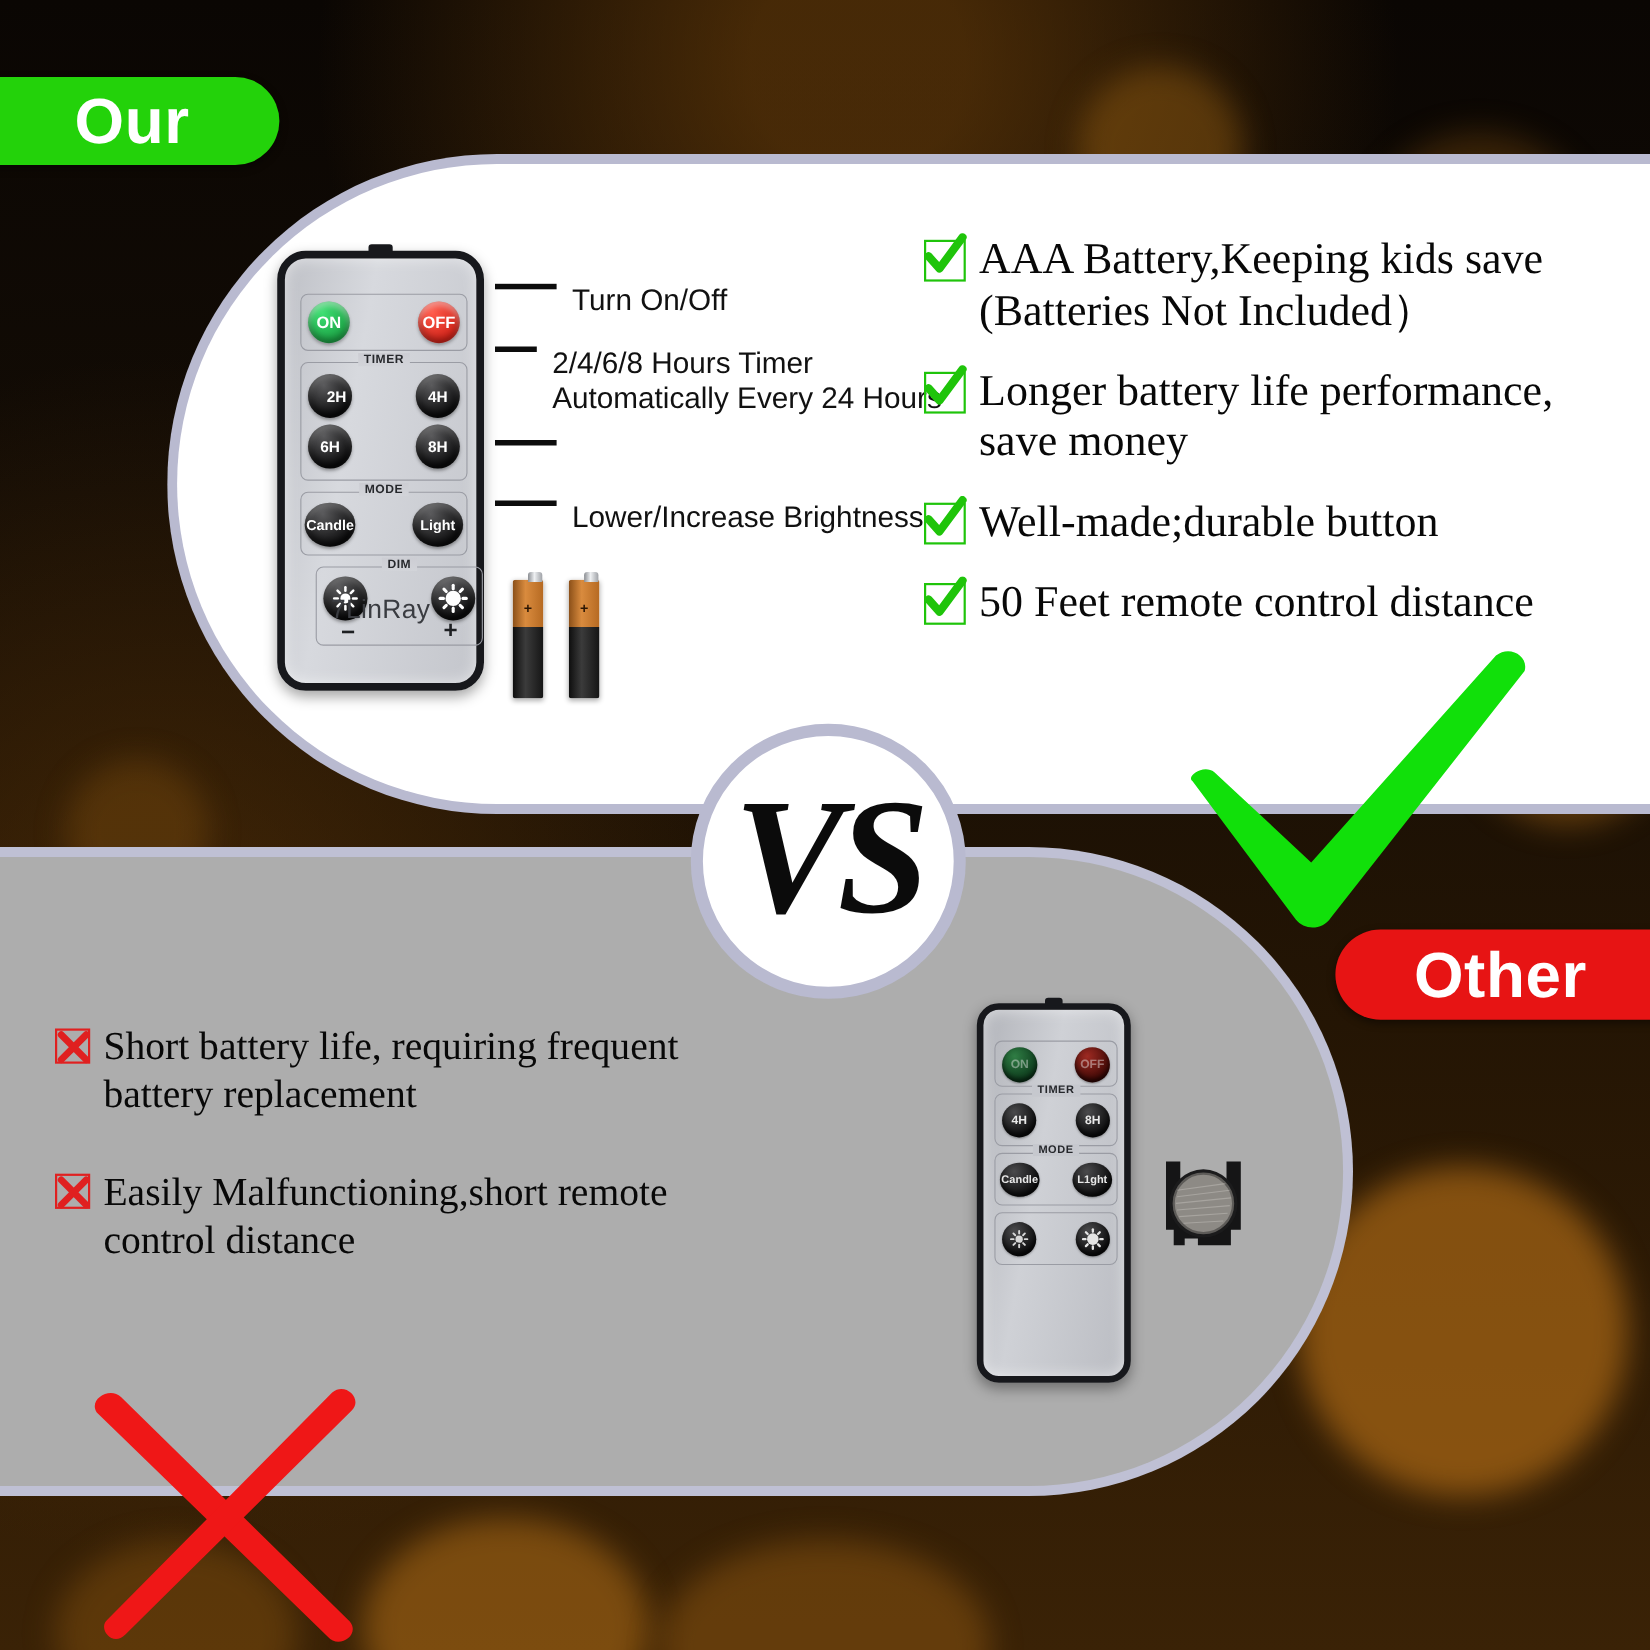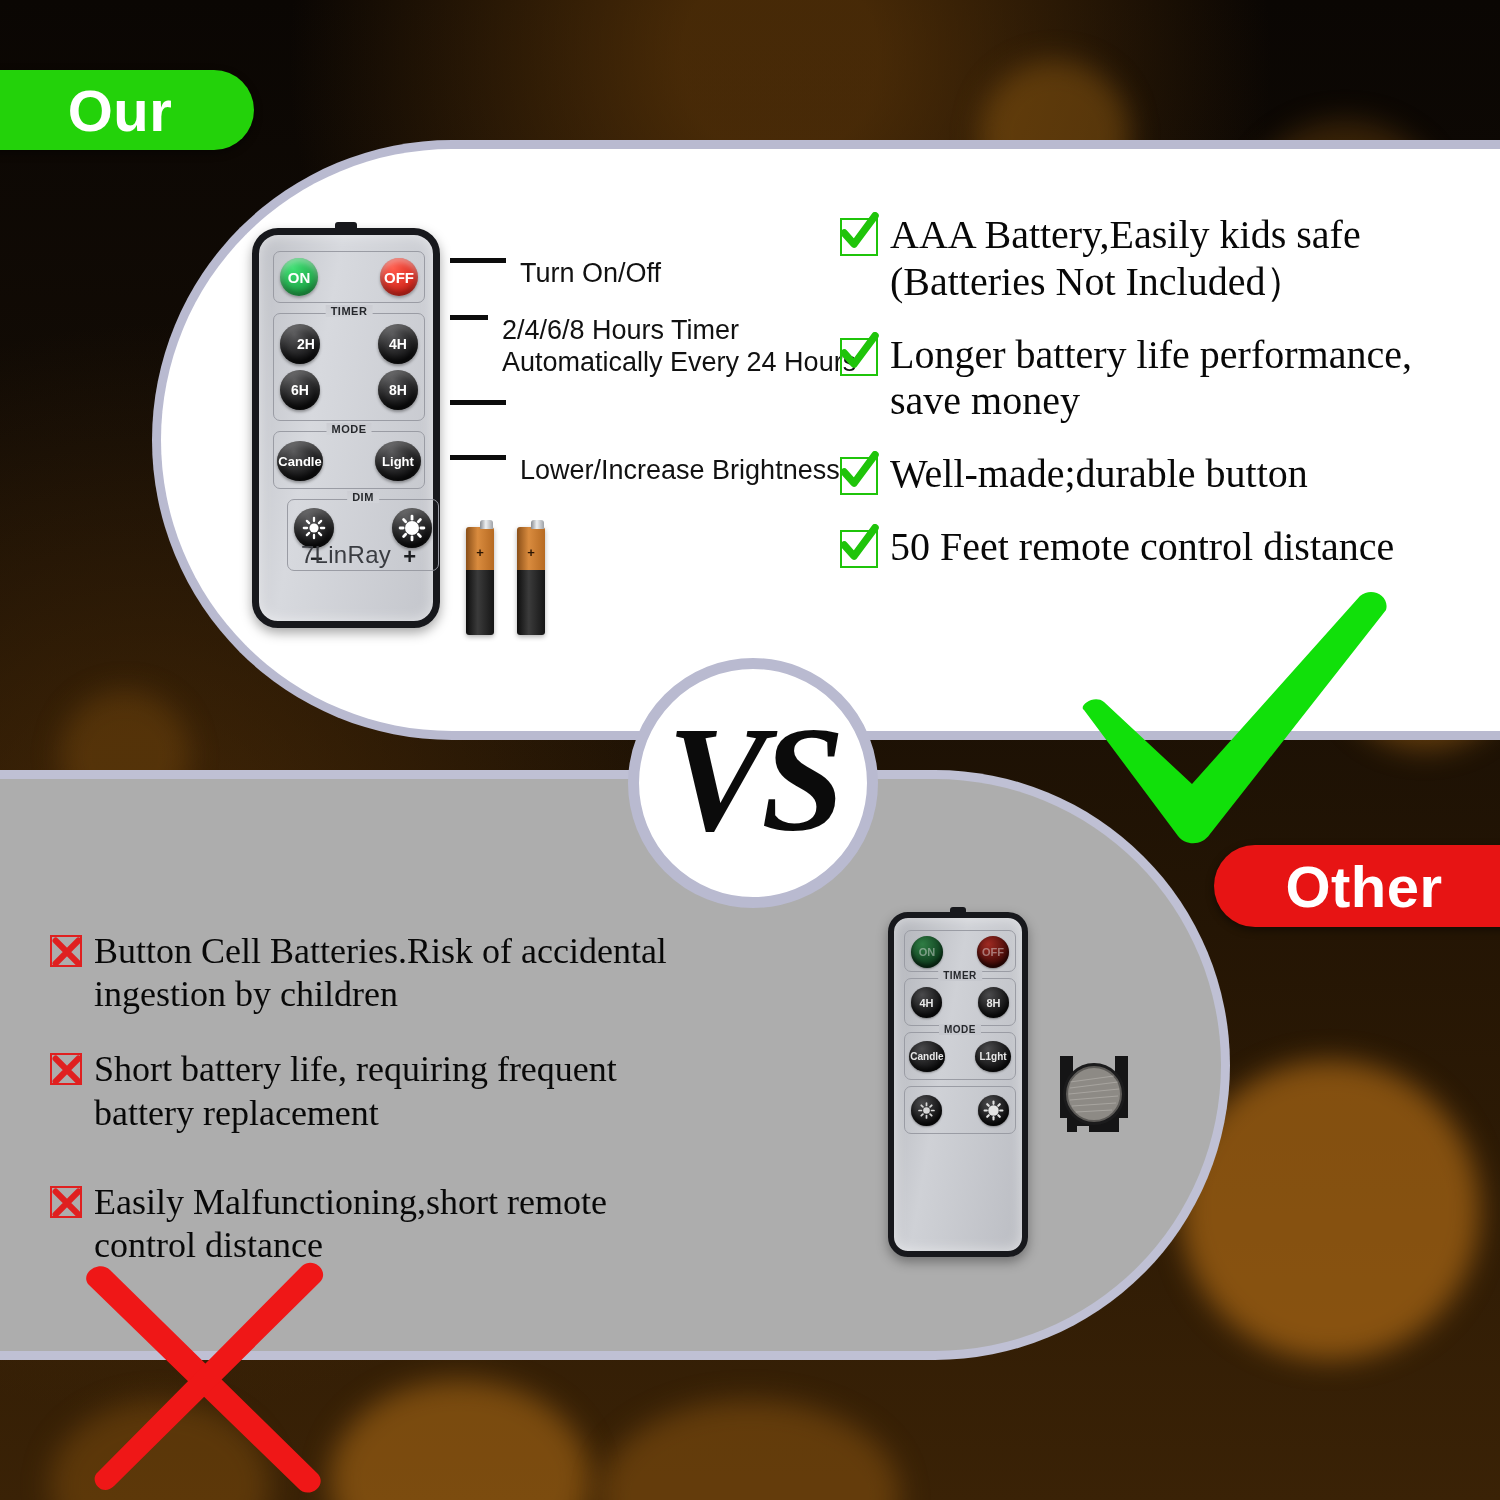--- a/index.html
+++ b/index.html
@@ -47,21 +47,21 @@
     transform:translateY(-4px);}
 
   
   .remote{position:absolute;background:#c9cbd0;border:7px solid #17181c;
     border-radius:26px;box-sizing:border-box;
     box-shadow:inset 0 0 14px rgba(255,255,255,.55), 0 5px 12px rgba(0,0,0,.35);}
   .remote-top{left:252px;top:228px;width:188px;height:400px;
     background:linear-gradient(100deg,#bfc1c7 0%,#d7d9de 35%,#c4c6cc 100%);}
   .remote-nub{position:absolute;left:50%;top:-13px;transform:translateX(-50%);
     width:22px;height:9px;background:#17181c;border-radius:3px 3px 0 0;}
-  .grp{position:absolute;border:1px solid #9a9ca4;border-radius:7px;box-sizing:border-box;}
+  .grp{position:absolute;border:1px solid #9a9ca4;border-radius:7px;box-sizing:border-box;margin-top:16px;}
   .grp-label{position:absolute;top:-9px;left:50%;transform:translateX(-50%);
     background:linear-gradient(180deg,#cccdd3,#d2d4d9);padding:0 5px;
     font-size:11px;font-weight:bold;color:#26282c;letter-spacing:.5px;}
   .btn{position:absolute;border-radius:50%;display:flex;align-items:center;
     justify-content:center;font-weight:bold;color:#fff;box-sizing:border-box;}
   .btn-onoff{width:38px;height:38px;font-size:15px;
     box-shadow:inset 0 -4px 7px rgba(0,0,0,.35),inset 0 4px 6px rgba(255,255,255,.45),0 2px 3px rgba(0,0,0,.3);}
   .btn-on{background:radial-gradient(circle at 35% 28%,#3ddf72,#0f8b33);}
   .btn-off{background:radial-gradient(circle at 35% 28%,#ff5a4a,#c00d05);}
   .btn-dark{width:40px;height:40px;font-size:14px;
@@ -241,21 +241,21 @@
     <div class="txt">Lower/Increase Brightness</div>
   </div>
 
   <div class="list" style="left:840px;top:212px;width:650px;">
     <div class="li li-ok" style="margin-bottom:26px;">
       <span class="mark ok">
         <svg width="42" height="42" viewBox="0 0 34 34" style="position:absolute;left:-4px;top:-8px;">
           <path d="M5 17 L13 26 L30 3" fill="none" stroke="#1fc40a" stroke-width="6" stroke-linecap="round" stroke-linejoin="round"></path>
         </svg>
       </span>
-      <span class="txt" style="white-space:pre-line;">AAA Battery,Easily kids safe
+      <span class="txt" style="white-space:pre-line;">AAA Battery,Keeping kids save
 (Batteries Not Included）</span>
     </div>
     <div class="li li-ok" style="margin-bottom:26px;">
       <span class="mark ok">
         <svg width="42" height="42" viewBox="0 0 34 34" style="position:absolute;left:-4px;top:-8px;">
           <path d="M5 17 L13 26 L30 3" fill="none" stroke="#1fc40a" stroke-width="6" stroke-linecap="round" stroke-linejoin="round"></path>
         </svg>
       </span>
       <span class="txt" style="white-space:pre-line;">Longer battery life performance,
 save money</span>
@@ -286,29 +286,20 @@
     <span>VS</span>
   </div>
 
   <div class="panel-bottom"></div>
 
   <div class="badge badge-other">
     <span>Other</span>
   </div>
 
   <div class="list" style="left:50px;top:930px;width:740px;">
-    <div class="li li-no" style="margin-bottom:32px;">
-      <span class="mark no" style="width:32px;height:32px;margin-top:5px;">
-        <svg width="34" height="34" viewBox="0 0 30 30" style="position:absolute;left:-2px;top:-2px;">
-          <path d="M5 5 L25 25 M25 5 L5 25" stroke="#e02020" stroke-width="5.5" stroke-linecap="round"></path>
-        </svg>
-      </span>
-      <span class="txt" style="white-space:pre-line;">Button Cell Batteries.Risk of accidental
-ingestion by children</span>
-    </div>
     <div class="li li-no" style="margin-bottom:46px;">
       <span class="mark no" style="width:32px;height:32px;margin-top:5px;">
         <svg width="34" height="34" viewBox="0 0 30 30" style="position:absolute;left:-2px;top:-2px;">
           <path d="M5 5 L25 25 M25 5 L5 25" stroke="#e02020" stroke-width="5.5" stroke-linecap="round"></path>
         </svg>
       </span>
       <span class="txt" style="white-space:pre-line;">Short battery life, requiring frequent
 battery replacement</span>
     </div>
     <div class="li li-no">

